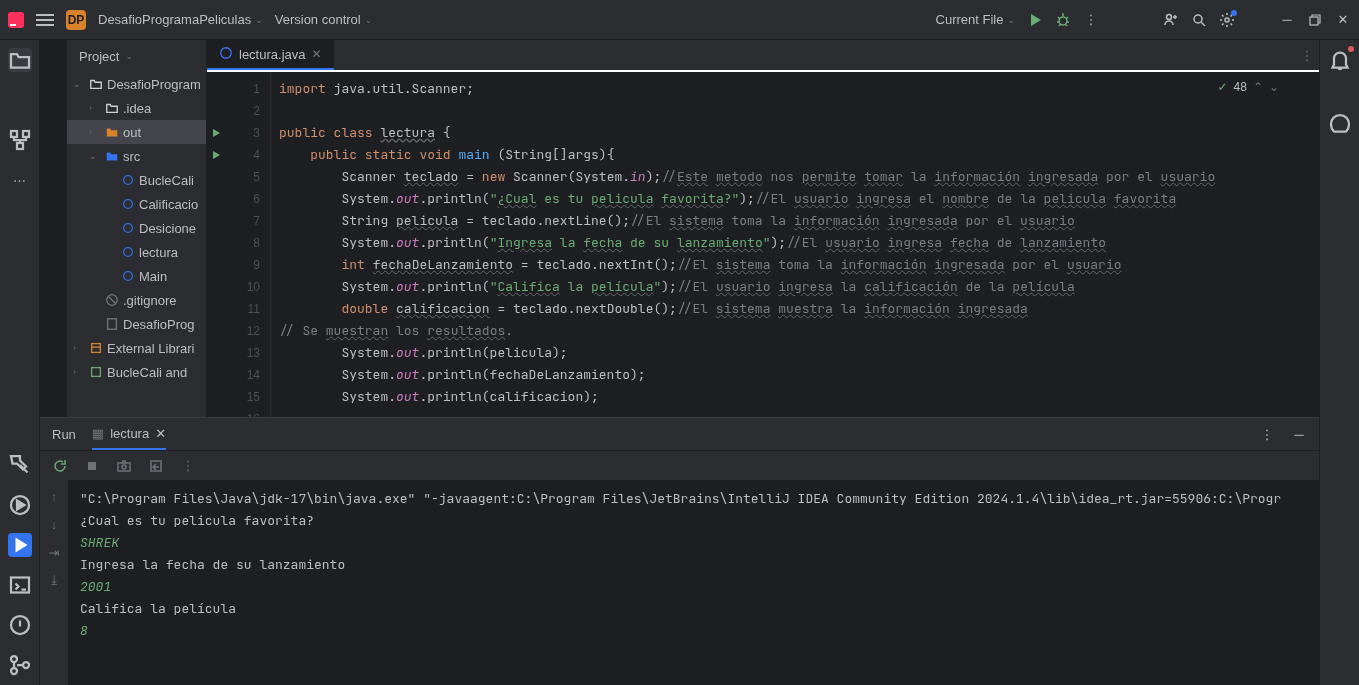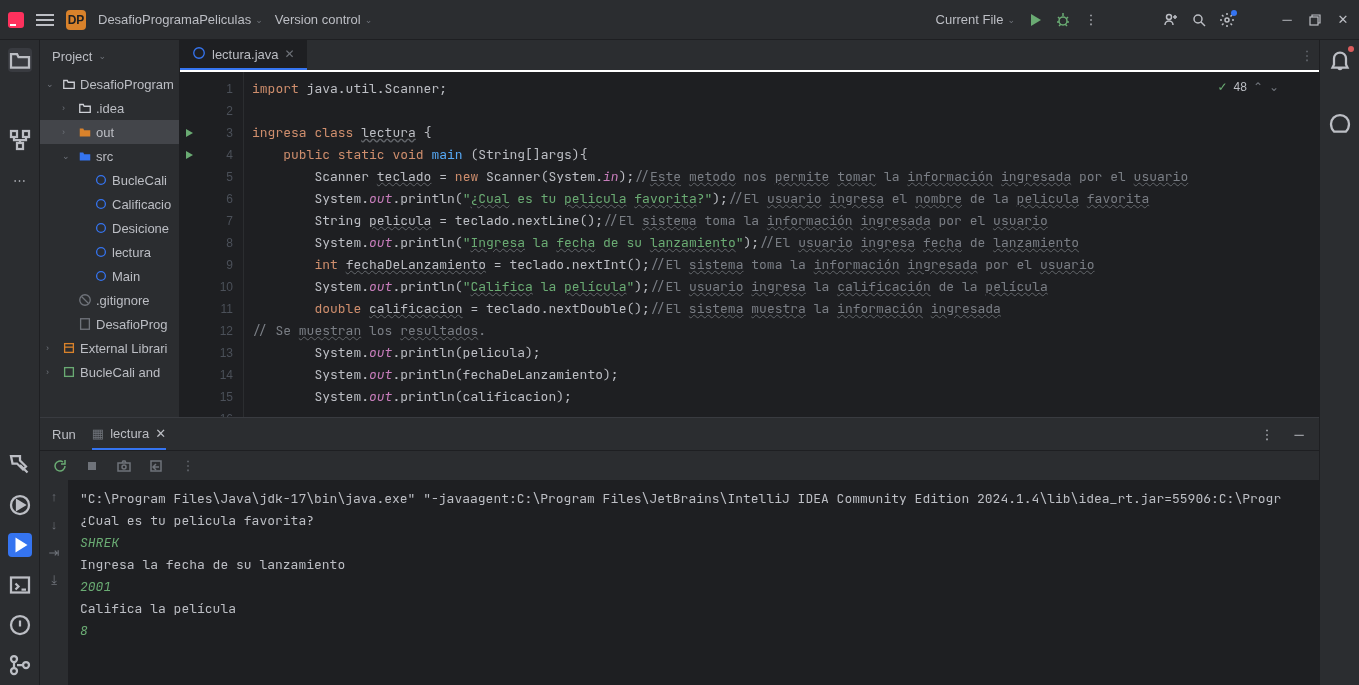--- a/index.html
+++ b/index.html
@@ -46,21 +46,21 @@
   align-items: center;
   padding: 8px 0;
   gap: 16px;
 }
 .right-rail { border-right: none; border-left: 1px solid #1e1f22; }
 .rail-ic { width: 24px; height: 24px; display: flex; align-items: center; justify-content: center; color: #bcbec4; border-radius: 4px; cursor: pointer; }
 .rail-ic.active { background: #393b40; }
 .rail-ic.blue { background: #3574f0; color: #fff; }
 .rail-spacer { flex: 1; }
 .center { flex: 1; display: flex; flex-direction: column; overflow: hidden; }
-.upper { flex: 1; display: flex; overflow: hidden; }
+.upper { flex: 1; display: flex; overflow: hidden; margin-left: 27px; }
 .project-panel {
   width: 140px;
   background: #2b2d30;
   border-right: 1px solid #1e1f22;
   display: flex;
   flex-direction: column;
   overflow: hidden;
 }
 .project-header {
   height: 32px;
@@ -397,21 +397,21 @@
               <div class="gln">11</div>
               <div class="gln">12</div>
               <div class="gln">13</div>
               <div class="gln">14</div>
               <div class="gln">15</div>
               <div class="gln">16</div>
               <div class="gln">17</div>
             </div>
           <div class="code"><span class="kw">import</span> java.util.Scanner;
 
-<span class="kw">ingresa class</span> <span class="cls">lectura</span> {
+<span class="kw">public class</span> <span class="cls">lectura</span> {
     <span class="kw">public static void</span> <span style="color:#56a8f5">main</span> (String[]args){
         Scanner <span class="und">teclado</span> = <span class="kw">new</span> Scanner(System.<span class="fld">in</span>);<span class="cmt">//<span class="und">Este</span> <span class="und">metodo</span> nos <span class="und">permite</span> <span class="und">tomar</span> la <span class="und">información</span> <span class="und">ingresada</span> por el <span class="und">usuario</span></span>
         System.<span class="fld">out</span>.println(<span class="str">"<span class="und">¿Cual</span> es tu <span class="und">pelicula</span> <span class="und">favorita</span>?"</span>);<span class="cmt">//El <span class="und">usuario</span> <span class="und">ingresa</span> el <span class="und">nombre</span> de la <span class="und">pelicula</span> <span class="und">favorita</span></span>
         String <span class="und">pelicula</span> = teclado.nextLine();<span class="cmt">//El <span class="und">sistema</span> toma la <span class="und">información</span> <span class="und">ingresada</span> por el <span class="und">usuario</span></span>
         System.<span class="fld">out</span>.println(<span class="str">"<span class="und">Ingresa</span> la <span class="und">fecha</span> de su <span class="und">lanzamiento</span>"</span>);<span class="cmt">//El <span class="und">usuario</span> <span class="und">ingresa</span> <span class="und">fecha</span> de <span class="und">lanzamiento</span></span>
         <span class="kw">int</span> <span class="und">fechaDeLanzamiento</span> = teclado.nextInt();<span class="cmt">//El <span class="und">sistema</span> toma la <span class="und">información</span> <span class="und">ingresada</span> por el <span class="und">usuario</span></span>
         System.<span class="fld">out</span>.println(<span class="str">"<span class="und">Califica</span> la <span class="und">película</span>"</span>);<span class="cmt">//El <span class="und">usuario</span> <span class="und">ingresa</span> la <span class="und">calificación</span> de la <span class="und">película</span></span>
         <span class="kw">double</span> <span class="und">calificacion</span> = teclado.nextDouble();<span class="cmt">//El <span class="und">sistema</span> <span class="und">muestra</span> la <span class="und">información</span> <span class="und">ingresada</span></span>
 <span class="cmt">// Se <span class="und">muestran</span> los <span class="und">resultados</span>.</span>
         System.<span class="fld">out</span>.println(pelicula);

